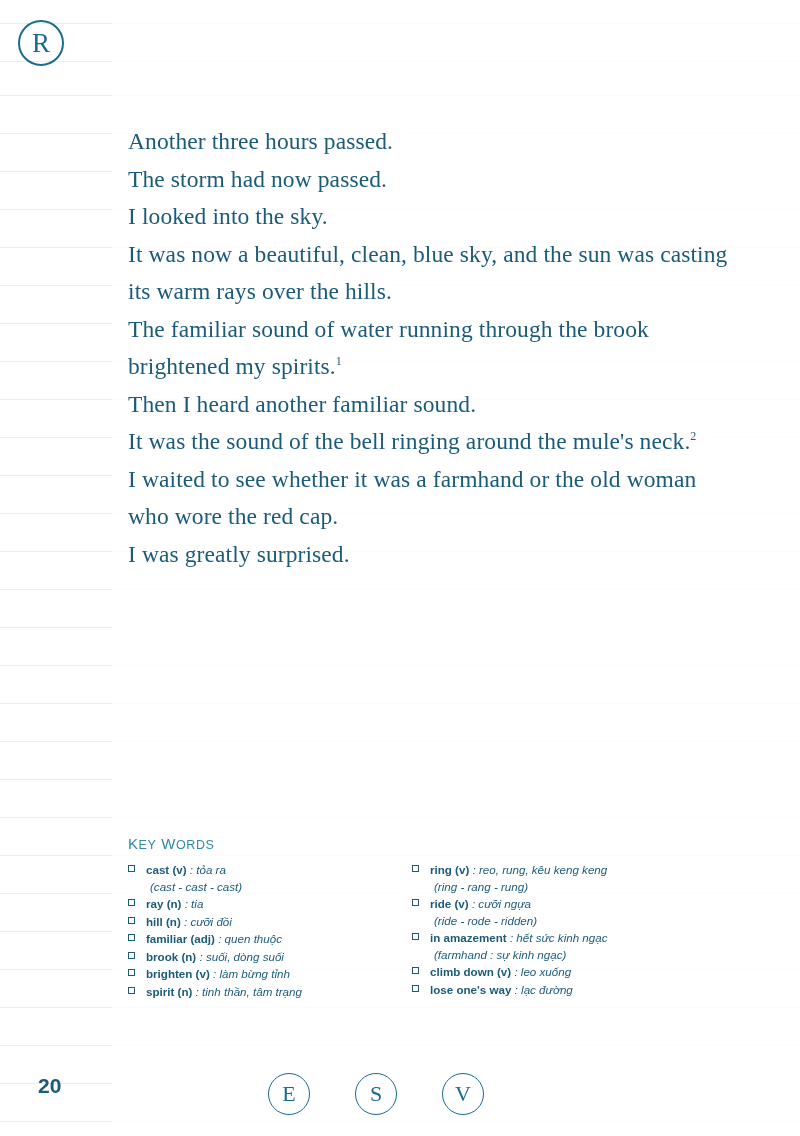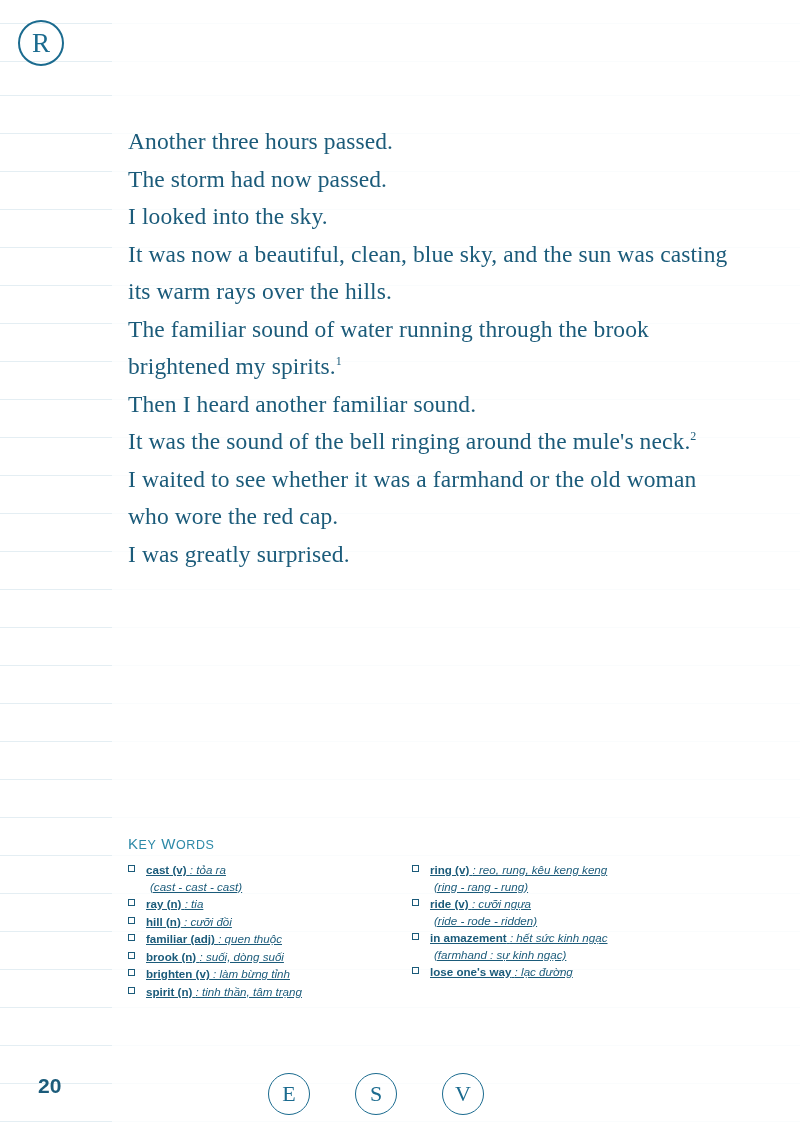--- a/index.html
+++ b/index.html
@@ -106,21 +106,20 @@
     font-size: 15px;
     letter-spacing: 0.6px;
     margin-bottom: 10px;
   }
   .kw-title .small {
     font-size: 12.5px;
   }
   .kw-cols {
     display: flex;
     gap: 8px;
-    text-decoration: underline;
   }
   .kw-col {
     width: 280px;
   }
   .kw-col.right {
     width: 280px;
   }
   .kw-item {
     font-family: "Liberation Sans", sans-serif;
     font-size: 11.6px;
@@ -256,20 +255,25 @@
           <span class="kw-sub">(ride - rode - ridden)</span>
         </div>
         <div class="kw-item">
           <span class="kw-box"></span>
           <span class="kw-head">in amazement</span>
           <span class="kw-def">: hết sức kinh ngạc</span>
           <span class="kw-sub">(farmhand : sự kinh ngạc)</span>
         </div>
         <div class="kw-item">
           <span class="kw-box"></span>
+          <span class="kw-head">climb down (v)</span>
+          <span class="kw-def">: leo xuống</span>
+        </div>
+        <div class="kw-item">
+          <span class="kw-box"></span>
           <span class="kw-head">lose one's way</span>
           <span class="kw-def">: lạc đường</span>
         </div>
       </div>
 
     </div>
   </div>
 
   <div class="page-number">20</div>
 

